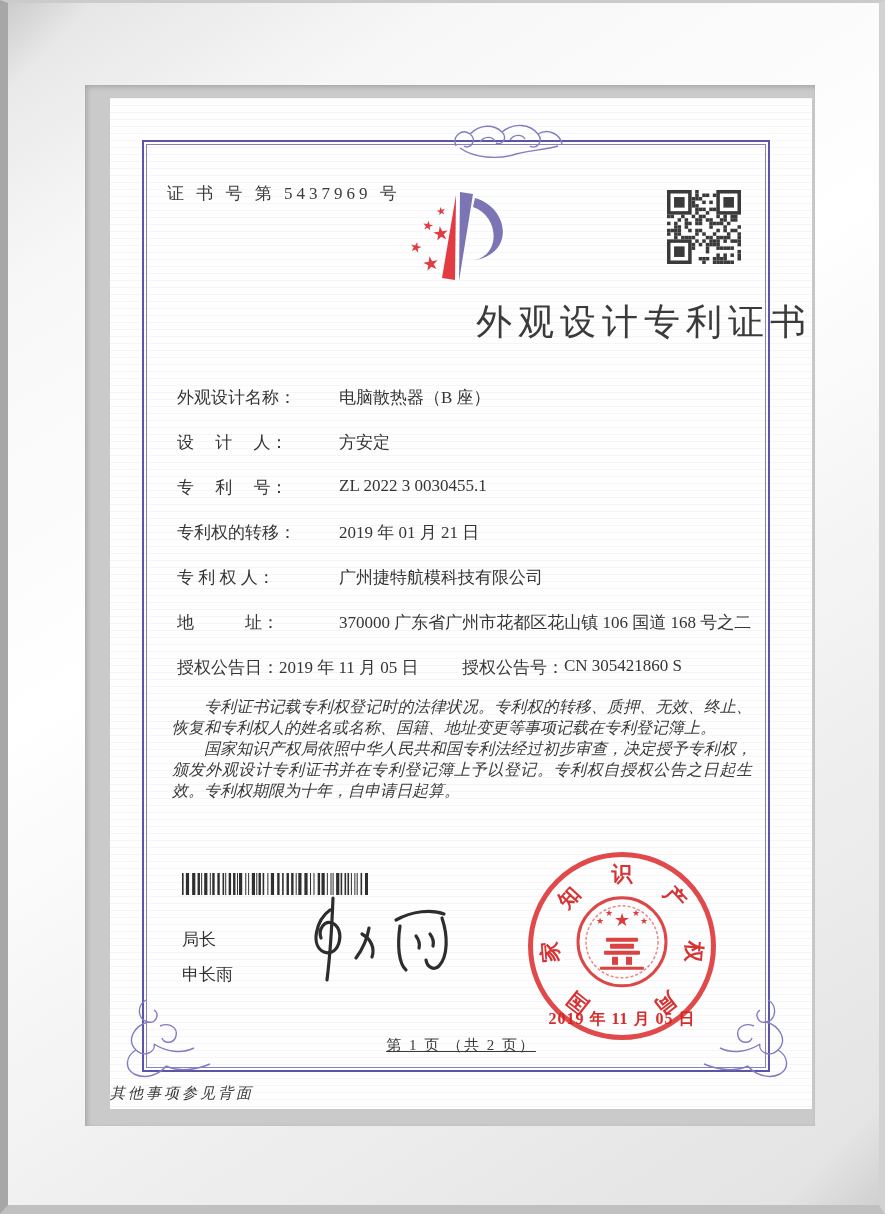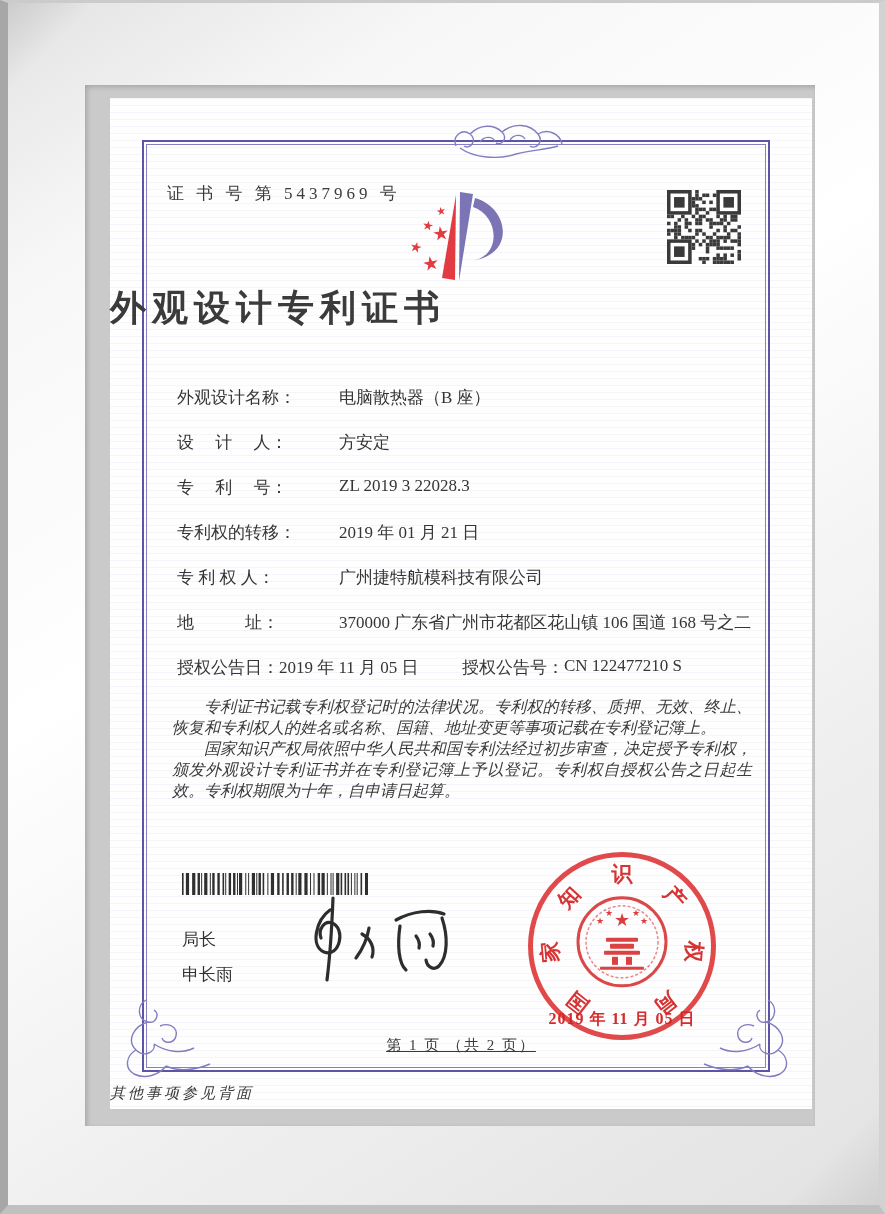--- a/index.html
+++ b/index.html
@@ -22,22 +22,22 @@
     background-image:repeating-linear-gradient(180deg,rgba(128,122,190,0.07) 0px,rgba(128,122,190,0.07) 1px,transparent 1px,transparent 7px);
     color:#333;margin-left:12px;}
   
   .border-box{position:absolute;left:32px;top:42px;width:628px;height:932px;
     border:2px solid #5c55a6;box-sizing:border-box;}
   .border-box::after{content:"";position:absolute;inset:2px;border:1px solid #8781c1;}
   .flourish{position:absolute;pointer-events:none;}
   .cert-no{position:absolute;left:57px;top:84px;font-size:17px;letter-spacing:4px;color:#3c3c3c;}
   .logo{position:absolute;left:288px;top:84px;width:132px;height:110px;}
   .qr{position:absolute;left:557px;top:92px;width:74px;height:74px;}
-  .title{position:absolute;left:0;top:186px;width:100%;text-align:left;
-    font-size:36px;letter-spacing:6px;color:#3b3b3b;font-weight:700;}
+  .title{position:absolute;left:0;top:200px;width:100%;text-align:right;
+    font-size:36px;letter-spacing:6px;color:#3b3b3b;font-weight:400;}
   .fields{position:absolute;left:67px;top:288px;width:570px;}
   .frow{display:flex;height:45px;align-items:flex-start;font-size:17px;color:#353535;}
   .flabel{width:162px;flex:0 0 162px;white-space:pre;font-family:Liberation Serif, serif;}
   .fvalue{white-space:pre;}
   .grant-row{display:flex;height:45px;font-size:17px;color:#353535;}
   .grant-a{width:285px;flex:0 0 285px;display:flex;}
   .grant-b{display:flex;text-align:center;}
   .paras{position:absolute;left:62px;top:598px;width:580px;font-size:16px;line-height:21px;
     color:#3a3a3a;font-style:italic;}
   .paras p{margin:0;text-indent:2em;text-align:justify;}
@@ -255,42 +255,42 @@
         <div class="frow">
           <span class="flabel">外观设计名称：</span>
           <span class="fvalue">电脑散热器（B 座）</span>
         </div>
         <div class="frow">
           <span class="flabel">设　 计　 人：</span>
           <span class="fvalue">方安定</span>
         </div>
         <div class="frow">
           <span class="flabel">专　 利　 号：</span>
-          <span class="fvalue">ZL 2019 3 22028.3</span>
+          <span class="fvalue">ZL 2022 3 0030455.1</span>
         </div>
         <div class="frow">
           <span class="flabel">专利权的转移：</span>
           <span class="fvalue">2019 年 01 月 21 日</span>
         </div>
         <div class="frow">
           <span class="flabel">专 利 权 人：</span>
           <span class="fvalue">广州捷特航模科技有限公司</span>
         </div>
         <div class="frow">
           <span class="flabel">地　　　址：</span>
           <span class="fvalue">370000 广东省广州市花都区花山镇 106 国道 168 号之二</span>
         </div>
         <div class="grant-row">
           <div class="grant-a">
             <span>授权公告日：</span>
             <span>2019 年 11 月 05 日</span>
           </div>
           <div class="grant-b">
             <span>授权公告号：</span>
-            <span>CN 122477210 S</span>
+            <span>CN 305421860 S</span>
           </div>
         </div>
       </div>
 
       <div class="paras">
         <p>专利证书记载专利权登记时的法律状况。专利权的转移、质押、无效、终止、恢复和专利权人的姓名或名称、国籍、地址变更等事项记载在专利登记簿上。</p>
         <p>国家知识产权局依照中华人民共和国专利法经过初步审查，决定授予专利权，颁发外观设计专利证书并在专利登记簿上予以登记。专利权自授权公告之日起生效。专利权期限为十年，自申请日起算。</p>
       </div>
 
       <svg class="barcode" id="barcode" viewBox="0 0 186 22" preserveAspectRatio="none">

